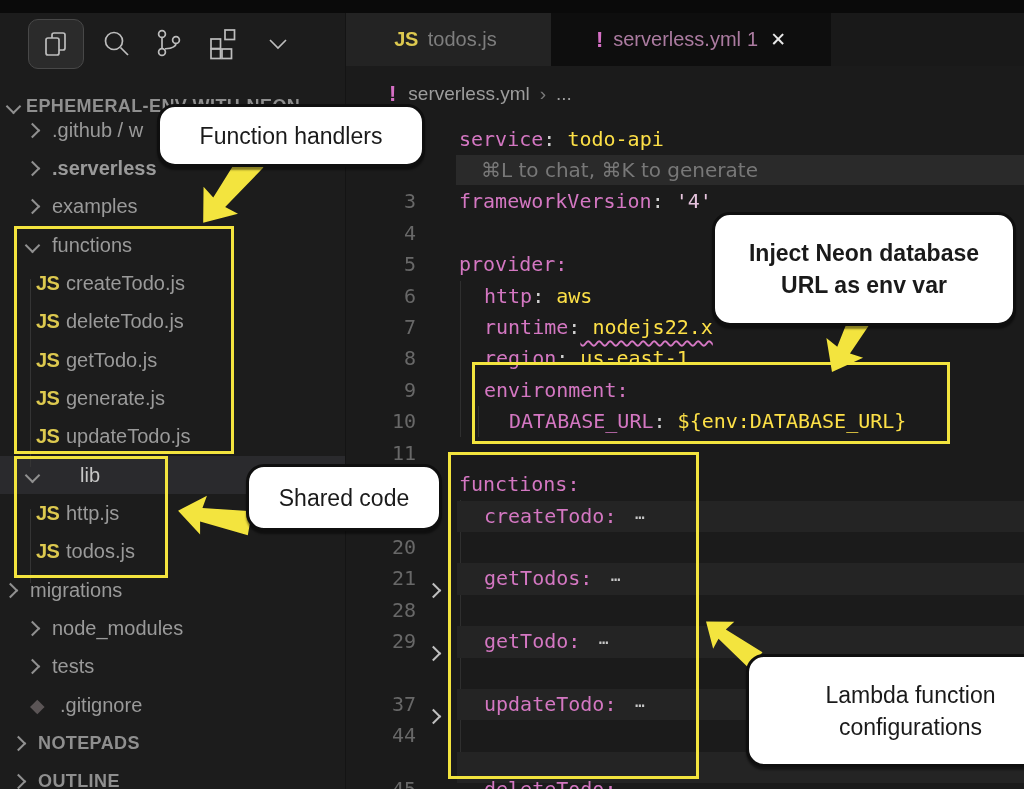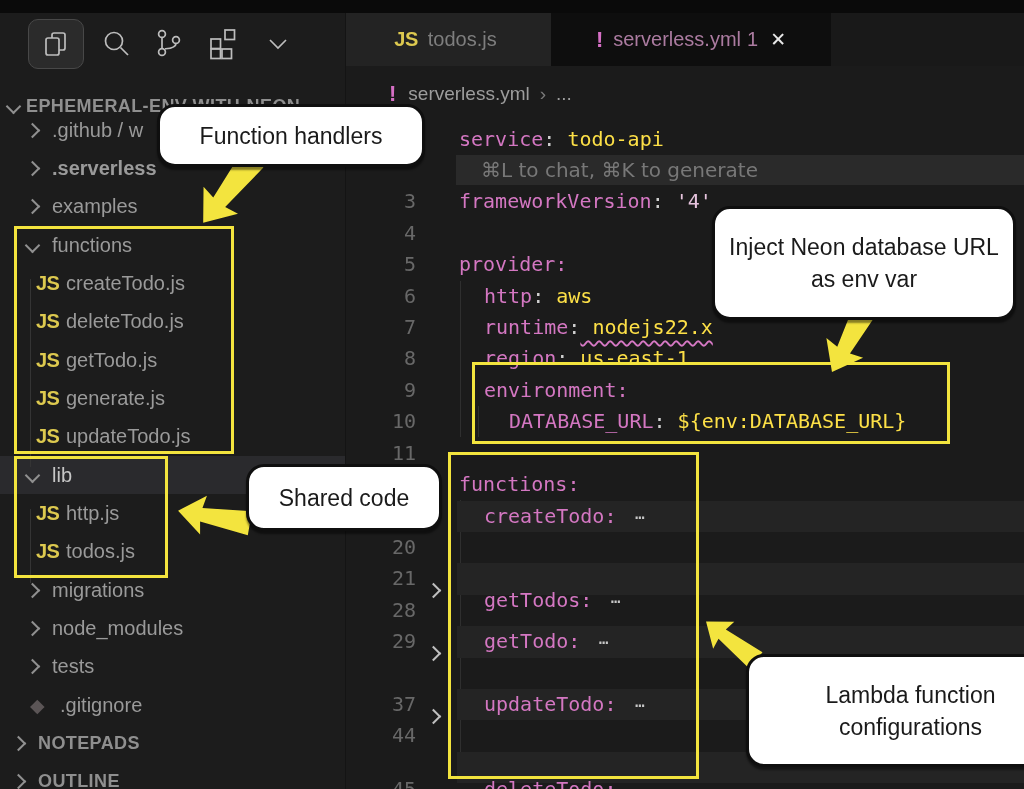--- a/index.html
+++ b/index.html
@@ -158,35 +158,35 @@
           <span>getTodo.js</span>
         </div>
         <div class="trow" style="top: 366.45px; padding-left: 36px;">
           <span class="jschip">JS</span>
           <span>generate.js</span>
         </div>
         <div class="trow" style="top: 404.8px; padding-left: 36px;">
           <span class="jschip">JS</span>
           <span>updateTodo.js</span>
         </div>
-        <div class="trow selected" style="top: 443.15px; padding-left: 22px;">
+        <div class="trow selected" style="top: 443.15px; padding-left: 22px; gap: 28px;">
           <span class="chevbox">
             <span class="chev down"></span>
           </span>
           <span style="margin-left: 10px;">lib</span>
         </div>
         <div class="trow" style="top: 481.5px; padding-left: 36px;">
           <span class="jschip">JS</span>
           <span>http.js</span>
         </div>
         <div class="trow" style="top: 519.85px; padding-left: 36px;">
           <span class="jschip">JS</span>
           <span>todos.js</span>
         </div>
-        <div class="trow" style="top: 558.2px; padding-left: 22px;">
+        <div class="trow" style="top: 558.2px; ">
           <span class="chevbox">
             <span class="chev right"></span>
           </span>
           <span style="margin-left: 10px;">migrations</span>
         </div>
         <div class="trow" style="top: 596.55px; padding-left: 22px;">
           <span class="chevbox">
             <span class="chev right"></span>
           </span>
           <span style="margin-left: 10px;">node_modules</span>
@@ -251,21 +251,21 @@
         <div class="crow" style="top: 191.02px;"><span class="gnum">7</span><span class="ctext" style="left: 138px;"><span class="k">runtime</span><span class="cl">:</span><span class="v squig"> nodejs22.x</span></span></div>
         <div class="crow" style="top: 222.44px;"><span class="gnum">8</span><span class="ctext" style="left: 138px;"><span class="k">region</span><span class="cl">:</span><span class="v"> us-east-1</span></span></div>
         <div class="crow" style="top: 253.86px;"><span class="gnum">9</span><span class="ctext" style="left: 138px;"><span class="k">environment</span><span class="clp">:</span></span></div>
         <div class="crow" style="top: 285.28px;"><span class="gnum">10</span><span class="ctext" style="left: 163px;"><span class="k">DATABASE_URL</span><span class="cl">:</span><span class="v"> ${env:DATABASE_URL}</span></span></div>
         <div class="crow" style="top: 316.7px;"><span class="gnum">11</span></div>
         <div class="crow" style="top: 348.12px;"><span class="ctext" style="left: 113px;"><span class="k">functions</span><span class="clp">:</span></span></div>
         <div class="stripe" style="top: 379.54px;"></div>
         <div class="crow" style="top: 379.54px;"><span class="ctext" style="left: 138px;"><span class="k">createTodo</span><span class="clp">:</span><span class="dots"> ⋯</span></span></div>
         <div class="crow" style="top: 410.96px;"><span class="gnum">20</span></div>
         <div class="stripe" style="top: 442.38px;"></div>
-        <div class="crow" style="top: 442.38px;"><span class="gnum">21</span><span class="fold"><span class="chev right"></span></span><span class="ctext" style="left: 138px; margin-top: 22px;"><span class="k">getTodos</span><span class="clp">:</span><span class="dots"> ⋯</span></span></div>
+        <div class="crow" style="top: 442.38px;"><span class="gnum">21</span><span class="fold"><span class="chev right"></span></span><span class="ctext" style="left: 138px;"><span class="k">getTodos</span><span class="clp">:</span><span class="dots"> ⋯</span></span></div>
         <div class="crow" style="top: 473.8px;"><span class="gnum">28</span></div>
         <div class="stripe" style="top: 505.22px;"></div>
         <div class="crow" style="top: 505.22px;"><span class="gnum">29</span><span class="fold"><span class="chev right"></span></span><span class="ctext" style="left: 138px;"><span class="k">getTodo</span><span class="clp">:</span><span class="dots"> ⋯</span></span></div>
         <div class="stripe" style="top: 568.06px;"></div>
         <div class="crow" style="top: 568.06px;"><span class="gnum">37</span><span class="fold"><span class="chev right"></span></span><span class="ctext" style="left: 138px;"><span class="k">updateTodo</span><span class="clp">:</span><span class="dots"> ⋯</span></span></div>
         <div class="crow" style="top: 599.48px;"><span class="gnum">44</span></div>
         <div class="stripe" style="top: 630.9px;"></div>
         <div class="crow" style="top: 653px;"><span class="gnum">45</span><span class="fold"><span class="chev right"></span></span><span class="ctext" style="left: 138px;"><span class="k">deleteTodo</span><span class="clp">:</span><span class="dots"> ⋯</span></span></div>
         <div class="crow" style="top: 662.32px;"><span class="gnum">52</span></div>
       </div>
@@ -292,15 +292,15 @@
       </svg>
   </div>
   <div class="arrow" style="left:698px;top:618px;width:66px;height:46px;transform:rotate(38deg);">
     <svg viewBox="0 0 100 58">
         <polygon points="2,29 36,3 33,20 98,13 98,45 33,38 36,55" fill="#f3e43e"></polygon>
       </svg>
   </div>
 
   <div class="callout" style="left:157px;top:104px;width:262px;height:57px;">Function handlers</div>
   <div class="callout" style="left:246px;top:464px;width:190px;height:61px;">Shared code</div>
-  <div class="callout" style="left:712px;top:206px;width:270px;height:108px;padding:0 14px;">Inject Neon database URL as env var</div>
+  <div class="callout" style="left:712px;top:212px;width:270px;height:108px;padding:0 14px;font-weight:bold;">Inject Neon database URL as env var</div>
   <div class="callout" style="left:746px;top:654px;width:263px;height:107px;padding:0 30px;">Lambda function configurations</div>
 </div>
 
 </body></html>

